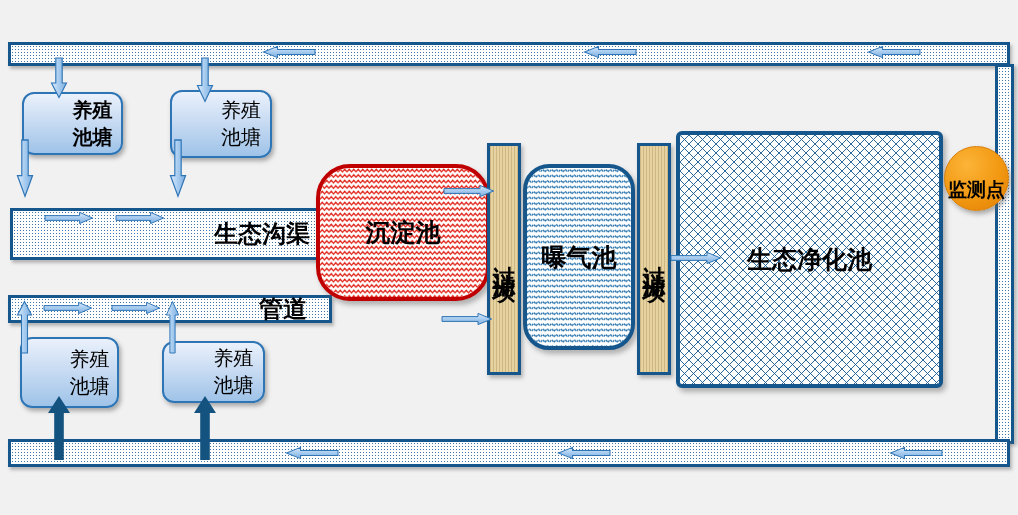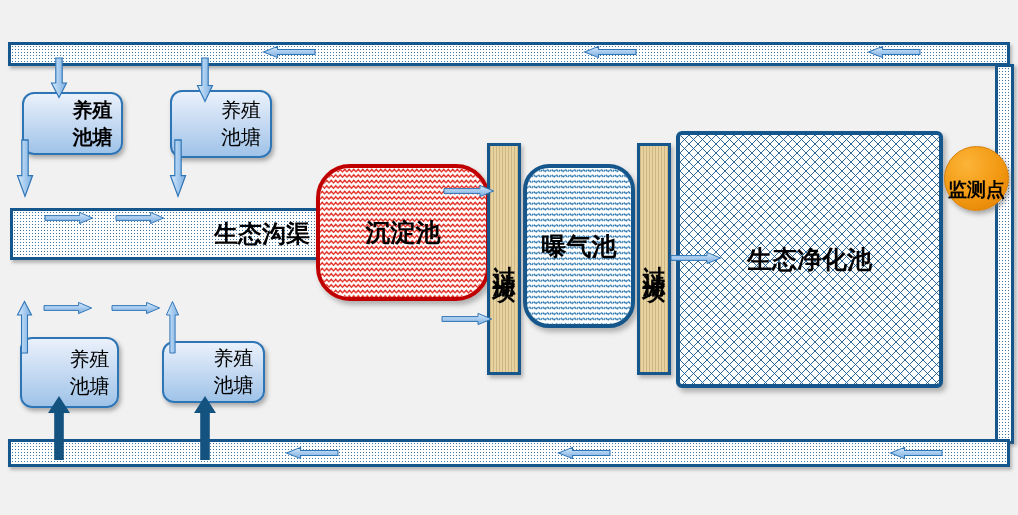--- a/index.html
+++ b/index.html
@@ -40,21 +40,21 @@
 
   
   .unit{
     position:absolute;box-sizing:border-box;overflow:hidden;background:#fff;z-index:2;
     box-shadow:3px 4px 5px rgba(100,100,100,0.45);
   }
   .unit svg.fill{position:absolute;top:0;left:0;width:100%;height:100%;}
   .unit-label{position:relative;z-index:2;display:flex;width:100%;height:100%;
     align-items:center;justify-content:center;font-weight:bold;font-size:25px;color:#000;}
   .u-sed{left:316px;top:164px;width:174px;height:137px;border:4px solid #C00000;border-radius:34px;}
-  .u-aer{left:523px;top:164px;width:112px;height:164px;border:4px solid #15578C;border-radius:26px;}
+  .u-aer{left:523px;top:164px;width:112px;height:186px;border:4px solid #15578C;border-radius:26px;}
   .u-pur{left:676px;top:131px;width:267px;height:257px;border:4px solid #15578C;border-radius:6px;}
 
   
   .dam{
     position:absolute;box-sizing:border-box;z-index:3;
     background-color:#E7D3A1;
     background-image:repeating-linear-gradient(90deg,rgba(146,116,52,0.30) 0px,rgba(146,116,52,0.30) 1px,rgba(255,255,255,0) 1px,rgba(255,255,255,0) 3px);
     border:3px solid #15578C;
     box-shadow:2px 3px 4px rgba(100,100,100,0.45);
     display:flex;align-items:center;justify-content:center;
@@ -112,20 +112,23 @@
       </pattern>
     </defs>
   </svg>
 
   <div class="channel ch-top"></div>
   <div class="channel ch-right"></div>
   <div class="channel ch-bottom"></div>
   <div class="channel ch-ditch">
     <span class="bar-label">生态沟渠</span>
   </div>
+  <div class="channel ch-pipe">
+    <span class="bar-label">管道</span>
+  </div>
 
   <div class="pond pond-1">
     <span class="pond-label bold">养殖池塘</span>
   </div>
   <div class="pond pond-2">
     <span class="pond-label">养殖池塘</span>
   </div>
   <div class="pond pond-3">
     <span class="pond-label">养殖池塘</span>
   </div>

